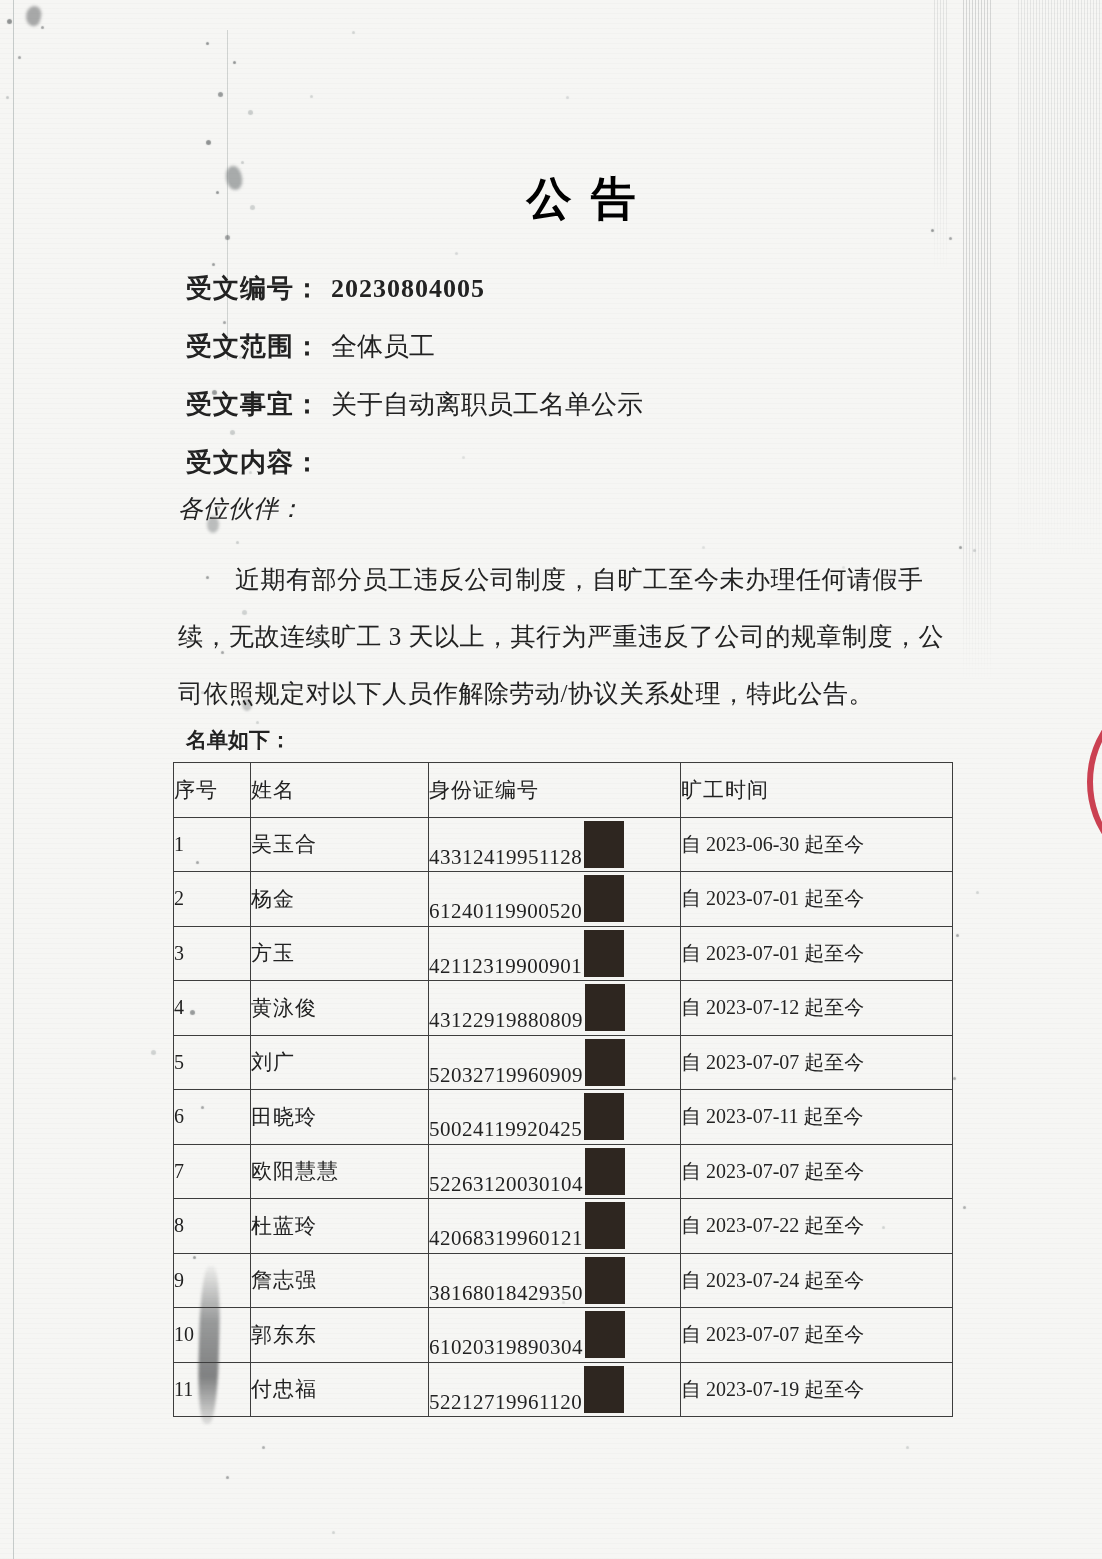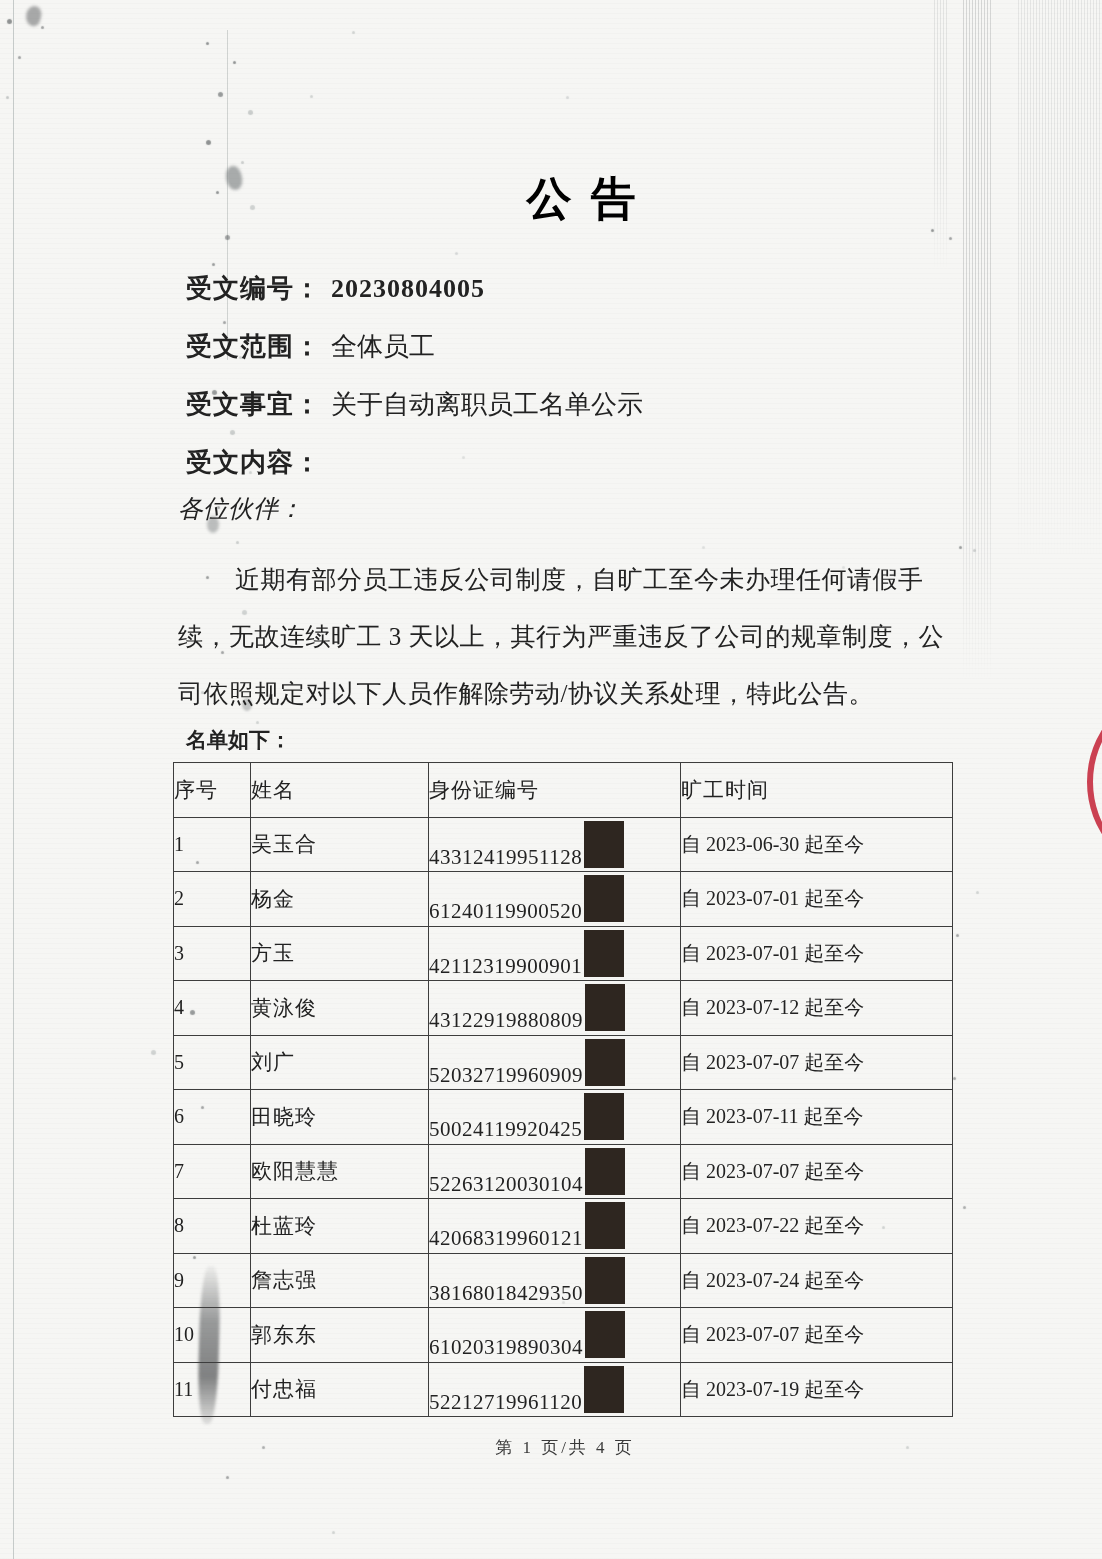--- a/index.html
+++ b/index.html
@@ -233,15 +233,14 @@
       </tr>
       <tr>
         <td class="c-no">11</td>
         <td class="c-name">付忠福</td>
         <td class="c-id"><span class="idnum">52212719961120</span><span class="redact"></span></td>
         <td class="c-period">自 2023-07-19 起至今</td>
       </tr>
     </tbody>
   </table>
 
-  <div class="page-footer">第 1 页/共 4 页</div>
 
 </div>
 
 </body></html>

